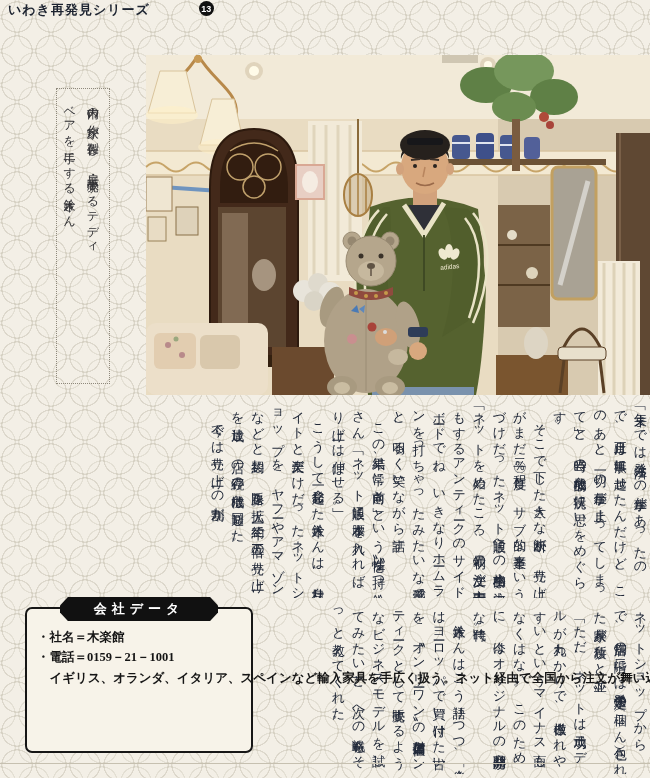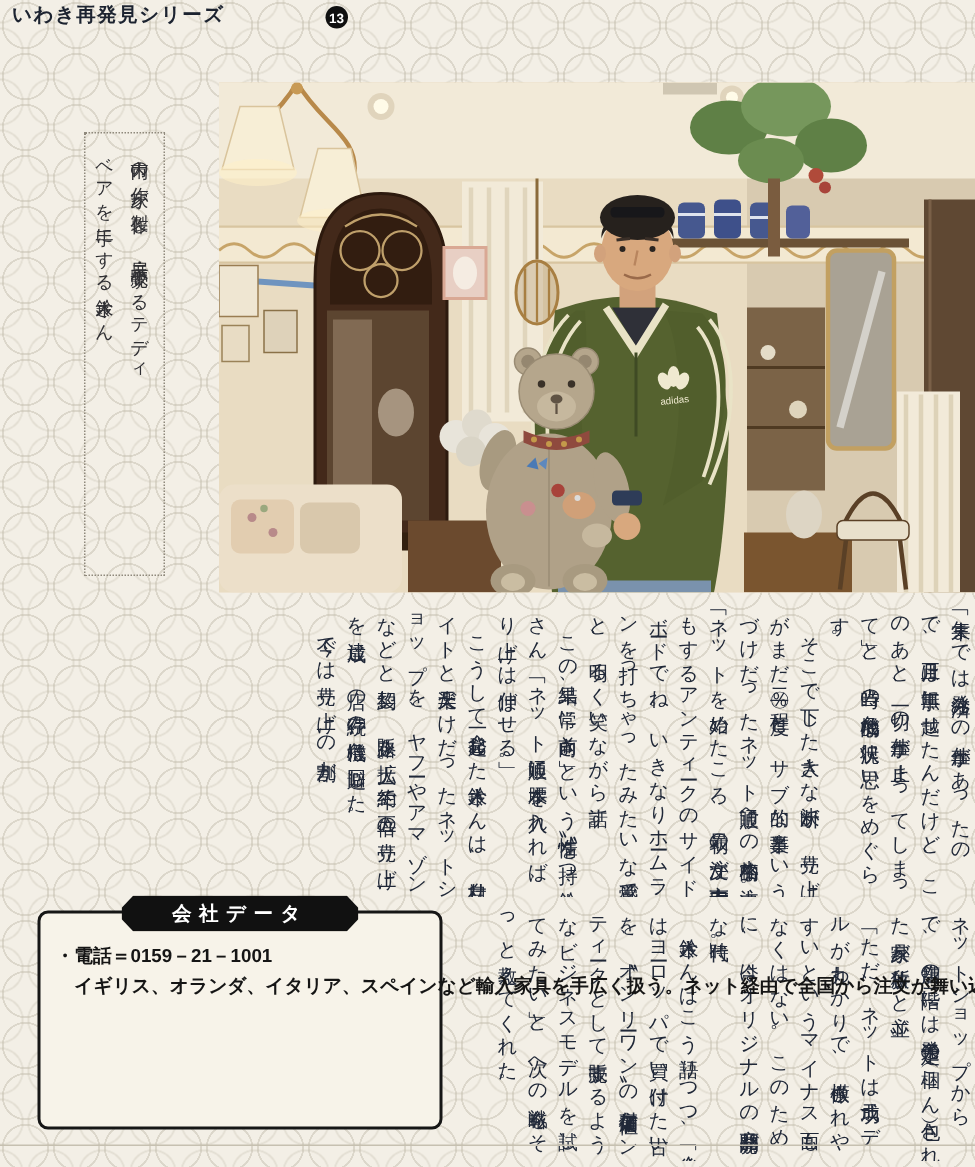--- a/index.html
+++ b/index.html
@@ -12,21 +12,21 @@
       radial-gradient(circle, transparent 60%, rgba(196,190,174,.5) 61%, rgba(196,190,174,.5) 65%, transparent 66%),
       radial-gradient(circle, transparent 60%, rgba(196,190,174,.35) 61%, rgba(196,190,174,.35) 65%, transparent 66%);
     background-size:34px 34px,34px 34px;
     background-position:0 0,17px 17px;
     font-family:"Liberation Serif", serif;
     color:#222a38;
   }
   .header{
     position:absolute;left:8px;top:1px;
     font-size:13px;font-weight:bold;letter-spacing:1px;
-    color:#1c2330;display:flex;align-items:flex-end;gap:20px;
+    color:#1c2330;display:flex;align-items:flex-start;gap:2px;
   }
   .num-badge{
     display:inline-flex;align-items:center;justify-content:center;
     width:15px;height:15px;border-radius:50%;
     background:#101010;color:#fff;
     font-size:9px;font-weight:bold;letter-spacing:0;
     font-family:"Liberation Sans",sans-serif;
     margin-left:47px;
   }
   .photo-wrap{
@@ -45,25 +45,25 @@
     position:absolute;
     writing-mode:vertical-rl;text-orientation:mixed;
     font-size:13px;letter-spacing:1px;line-height:1.55;
     color:#202838;overflow:hidden;
   }
   .vtext p{margin:0;padding:0;}
   .vtext p.indent{text-indent:1em;}
   .article-top{left:0;top:402px;width:650px;height:196px;}
   .article-bottom{left:264px;top:602px;width:386px;height:172px;}
   .company{
-    position:absolute;left:25px;top:607px;width:270px;height:146px;
+    position:absolute;left:25px;top:607px;width:228px;height:146px;
     background:#f7f3e9;
     border:2px solid #161616;border-radius:7px;
     box-sizing:border-box;
-    font-family:Liberation Sans, sans-serif;
+    font-family:Liberation Serif, serif;
   }
   .company-badge{
     position:absolute;left:50%;top:-12px;transform:translateX(-50%);
     width:158px;height:24px;
     background:#111;color:#fff;
     display:flex;align-items:center;justify-content:center;
     font-size:13px;font-weight:bold;letter-spacing:5px;
     clip-path:polygon(5% 0,95% 0,100% 35%,100% 65%,95% 100%,5% 100%,0 65%,0 35%);
   }
   .company-body{padding:18px 10px 6px 10px;font-size:12.5px;font-weight:bold;color:#151515;line-height:1.62;}
@@ -274,20 +274,21 @@
 
   <div class="vtext article-bottom">
     <p>ネットショップからで、店舗の二階には発送予定の梱（こん）包された家具が所狭しと並ぶ。</p>
     <p class="indent">「ただ、ネットは成功モデルが丸わかりで、模倣されやすいというマイナス面もなくはない。このために、今はオリジナルの商品開発が必要な時代」。</p>
     <p class="indent">鈴木さんはこう語りつつ、「今後はヨーロッパで買い付けた古い家具を、〝オンリーワン〟の高付加価値アンティークとして販売するようなビジネスモデルを試してみたい」と、次への戦略をそっと教えてくれた。</p>
   </div>
 
   <div class="company">
     <div class="company-badge">会社データ</div>
     <div class="company-body">
+      <div>・社名＝木楽館</div>
       <div>・電話＝0159－21－1001</div>
       <div class="company-note">イギリス、オランダ、イタリア、スペインなど輸入家具を手広く扱う。ネット経由で全国から注文が舞い込む。</div>
     </div>
   </div>
 
   <div class="bottom-rule"></div>
 
 </div>
 
 </body></html>

